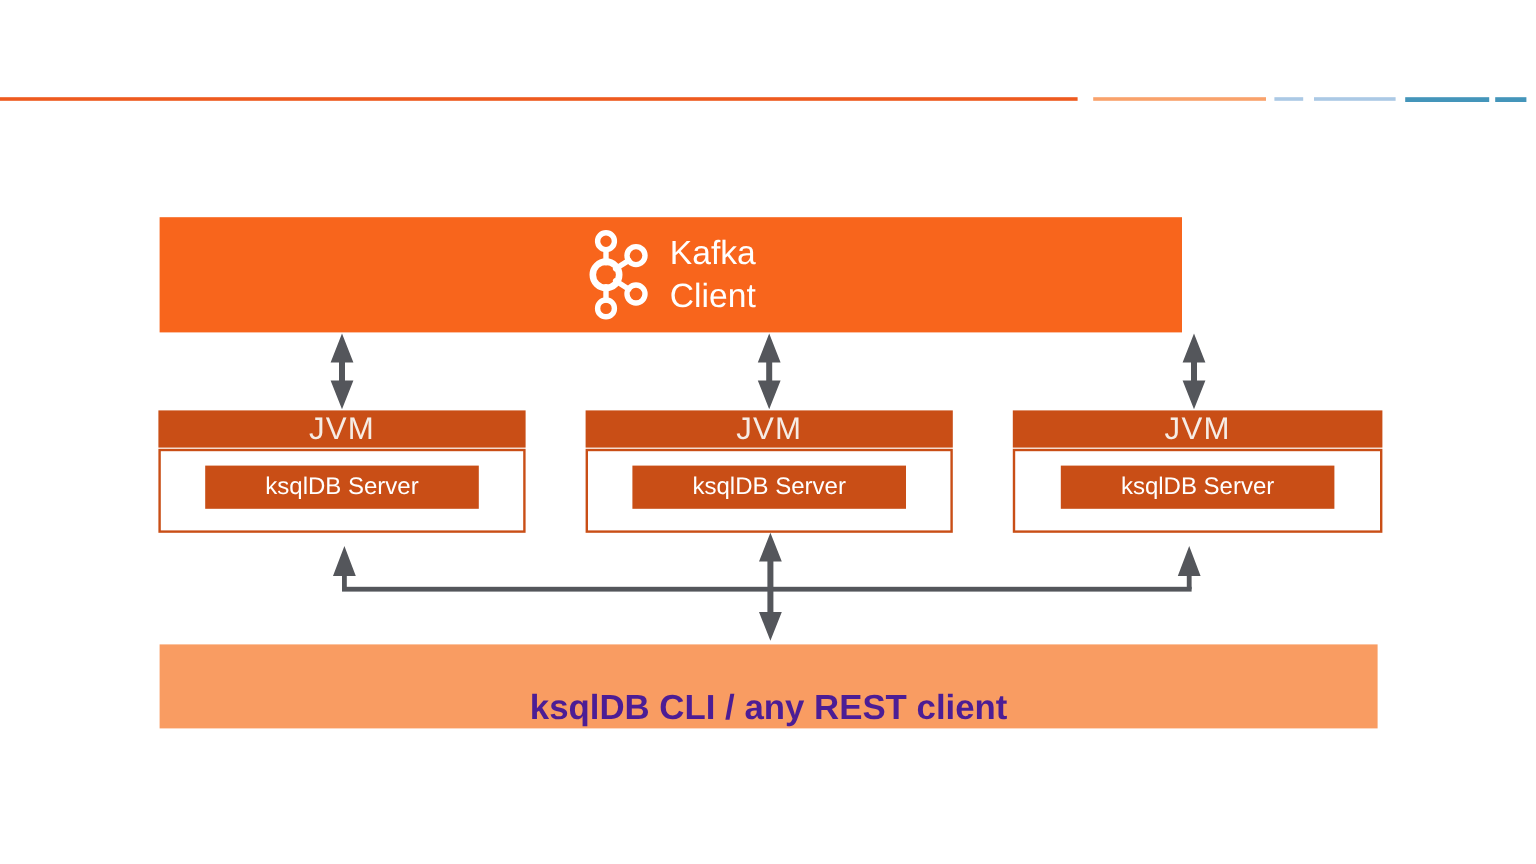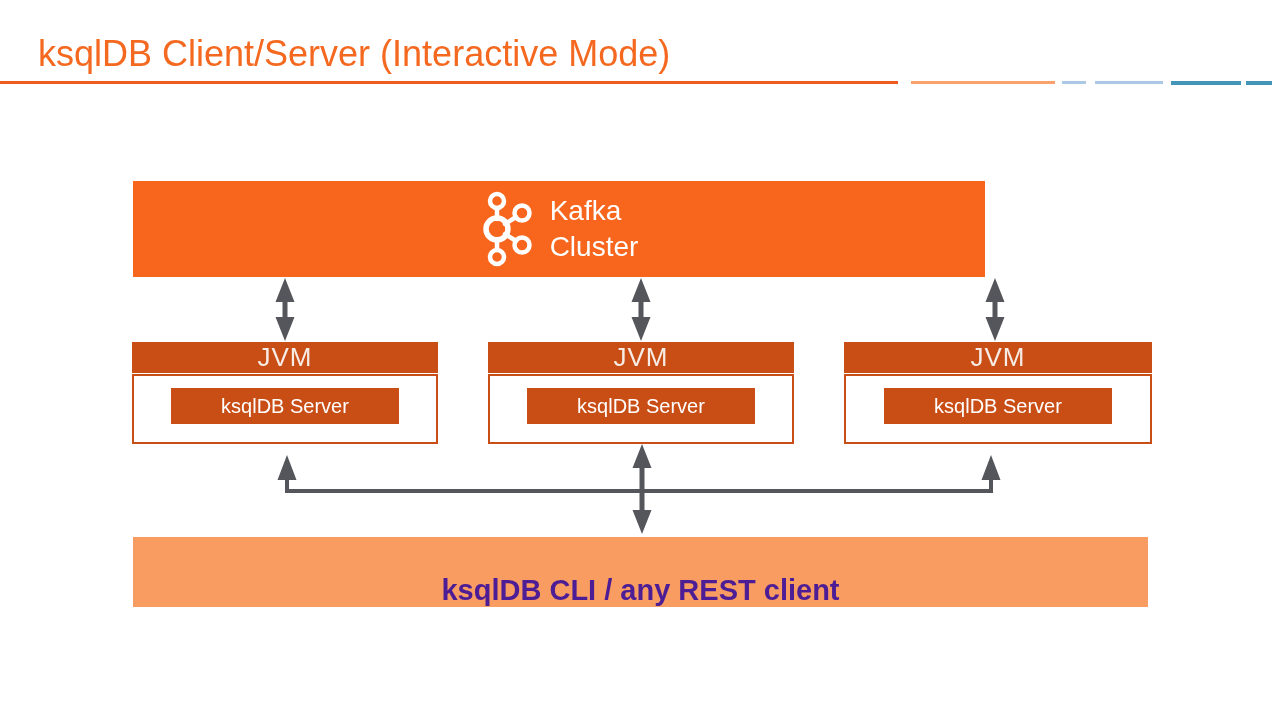--- a/index.html
+++ b/index.html
@@ -71,21 +71,20 @@
   }
 
   
   .arrows{position:absolute;left:0;top:0;width:1280px;height:720px;pointer-events:none;}
 </style>
 </head>
 <body>
 
 <div class="slide">
 
-  <h1 class="title">ksqlDB Client/Server (Interactive Mode)</h1>
 
   <div class="rule rule-main"></div>
   <div class="rule rule-s2"></div>
   <div class="rule rule-s3"></div>
   <div class="rule rule-s4"></div>
   <div class="rule rule-s5"></div>
   <div class="rule rule-s6"></div>
 
   <div class="kafka-box">
     <svg class="kafka-logo" width="54" height="80" viewBox="0 0 54 80" fill="none" stroke="#ffffff" stroke-linecap="round">
@@ -94,21 +93,21 @@
       <line x1="25" y1="35" x2="36" y2="28" stroke-width="4.5"></line>
       <line x1="25" y1="45" x2="36" y2="52" stroke-width="4.5"></line>
       <circle cx="17" cy="12" r="7" stroke-width="4.5"></circle>
       <circle cx="17" cy="40" r="11" stroke-width="5.5"></circle>
       <circle cx="17" cy="68" r="7" stroke-width="4.5"></circle>
       <circle cx="42" cy="24" r="7.5" stroke-width="4.5"></circle>
       <circle cx="42" cy="56" r="7.5" stroke-width="4.5"></circle>
     </svg>
     <div class="kafka-label">
       <span>Kafka</span>
-      <span>Cluster</span>
+      <span>Client</span>
     </div>
   </div>
 
   <div class="jvm jvm-1">
     <div class="jvm-header">
       <span>JVM</span>
     </div>
     <div class="jvm-body">
       <div class="server-box">
         <span>ksqlDB Server</span>

